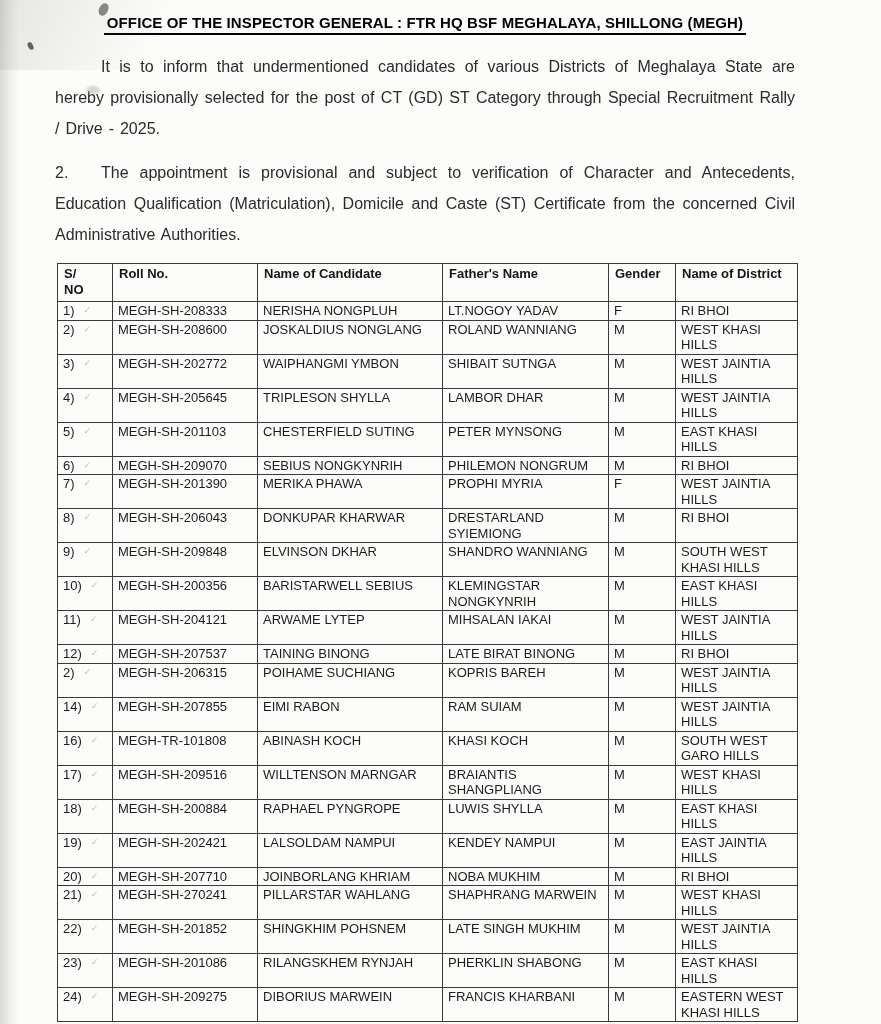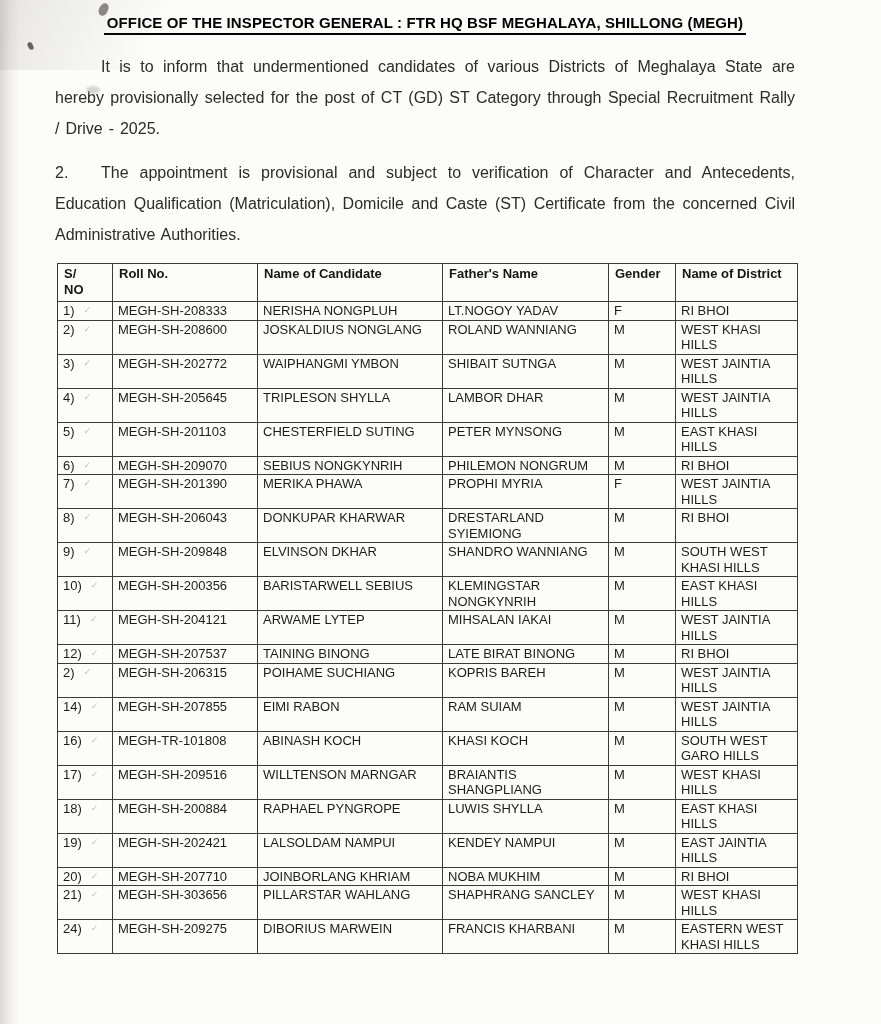--- a/index.html
+++ b/index.html
@@ -282,25 +282,41 @@
         <tr>
           <td class="col-sno">20)</td>
           <td class="col-roll">MEGH-SH-207710</td>
           <td class="col-name">JOINBORLANG KHRIAM</td>
           <td class="col-father">NOBA MUKHIM</td>
           <td class="col-gender">M</td>
           <td class="col-district">RI BHOI</td>
         </tr>
         <tr>
           <td class="col-sno">21)</td>
-          <td class="col-roll">MEGH-SH-303656</td>
+          <td class="col-roll">MEGH-SH-270241</td>
           <td class="col-name">PILLARSTAR WAHLANG</td>
-          <td class="col-father">SHAPHRANG SANCLEY</td>
+          <td class="col-father">SHAPHRANG MARWEIN</td>
           <td class="col-gender">M</td>
           <td class="col-district">WEST KHASI HILLS</td>
+        </tr>
+        <tr>
+          <td class="col-sno">22)</td>
+          <td class="col-roll">MEGH-SH-201852</td>
+          <td class="col-name">SHINGKHIM POHSNEM</td>
+          <td class="col-father">LATE SINGH MUKHIM</td>
+          <td class="col-gender">M</td>
+          <td class="col-district">WEST JAINTIA HILLS</td>
+        </tr>
+        <tr>
+          <td class="col-sno">23)</td>
+          <td class="col-roll">MEGH-SH-201086</td>
+          <td class="col-name">RILANGSKHEM RYNJAH</td>
+          <td class="col-father">PHERKLIN SHABONG</td>
+          <td class="col-gender">M</td>
+          <td class="col-district">EAST KHASI HILLS</td>
         </tr>
         <tr>
           <td class="col-sno">24)</td>
           <td class="col-roll">MEGH-SH-209275</td>
           <td class="col-name">DIBORIUS MARWEIN</td>
           <td class="col-father">FRANCIS KHARBANI</td>
           <td class="col-gender">M</td>
           <td class="col-district">EASTERN WEST KHASI HILLS</td>
         </tr>
       </tbody>

